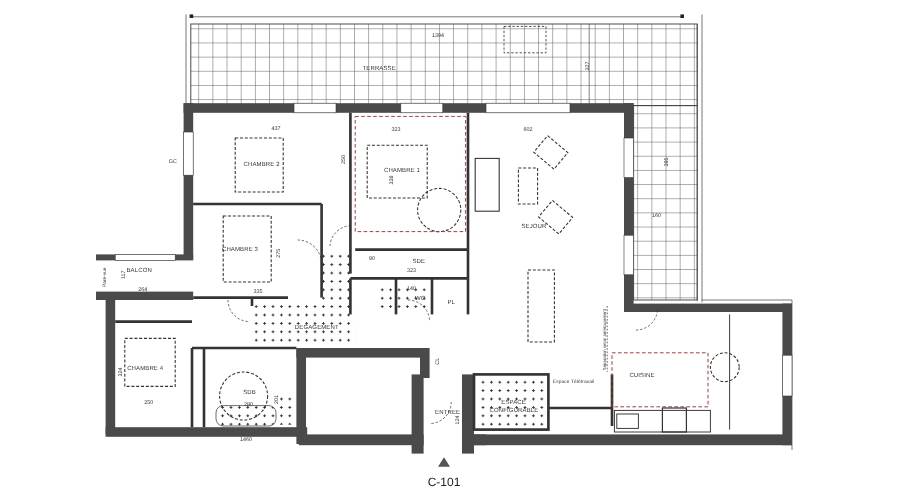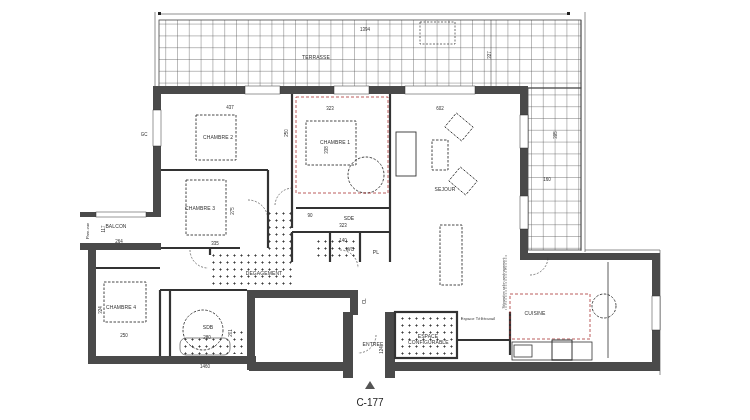--- a/index.html
+++ b/index.html
@@ -217,14 +217,14 @@
 <div class="dim" style="left:547px;top:179px;">160</div>
 
 
 <div class="dim" style="left:144px;top:134px;">GC</div>
 <div class="dim v" style="left:504px;top:283px;font-size:3.6px;">Séparation selon aménagement</div>
 <div class="dim" style="left:205px;top:366px;">1460</div>
 <div class="dim v" style="left:364px;top:301px;">CL</div>
 
 
 <div class="ref-arrow"></div>
-<div class="ref">C-177</div>
+<div class="ref">C-101</div>
 </div>
 
 </body></html>

